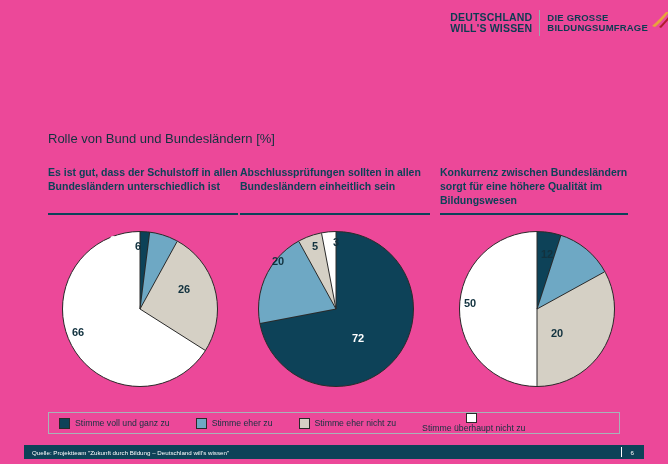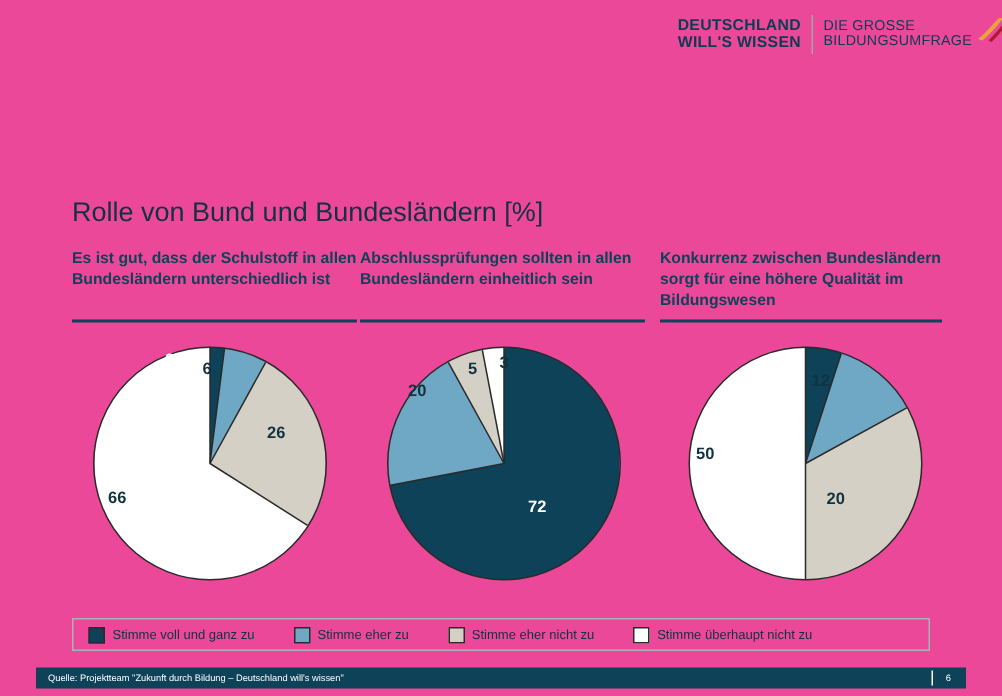--- a/index.html
+++ b/index.html
@@ -47,21 +47,21 @@
     height: 26px;
     background: #9aa7ad;
   }
   .logo-right {
     line-height: 1.06;
     position: relative;
     padding-right: 2px;
   }
   .logo-right .r1, .logo-right .r2 {
     font-size: 9.5px;
-    font-weight: normal;
+    font-weight: bold;
     color: #0b3c52;
     letter-spacing: 0.2px;
   }
   .logo-swoosh {
     position: absolute;
     right: -26px;
     top: -2px;
     width: 26px;
     height: 18px;
   }
@@ -85,21 +85,21 @@
   }
   .title-text .hl {
     color: #e8a33d;
   }
 
   
   .subtitle {
     position: absolute;
     left: 48px;
     top: 131px;
-    font-size: 18px;
+    font-size: 13px;
     color: #12323f;
   }
 
   
   .panel {
     position: absolute;
     top: 166px;
     width: 190px;
   }
   .panel-1 { left: 48px; }
@@ -290,21 +290,21 @@
         <span>Stimme voll und ganz zu</span>
       </div>
       <div class="legend-item" style="margin-left: 26px;">
         <span class="legend-swatch" style="background: rgb(110, 168, 196);"></span>
         <span>Stimme eher zu</span>
       </div>
       <div class="legend-item" style="margin-left: 26px;">
         <span class="legend-swatch" style="background: rgb(213, 208, 197);"></span>
         <span>Stimme eher nicht zu</span>
       </div>
-      <div class="legend-item" style="margin-left: 26px;">
+      <div class="legend-item" style="margin-left: 26px; flex-direction: column;">
         <span class="legend-swatch" style="background: rgb(255, 255, 255);"></span>
         <span>Stimme überhaupt nicht zu</span>
       </div>
     </div>
 
   <div class="footer">
     <div class="footer-text">Quelle: Projektteam "Zukunft durch Bildung – Deutschland will's wissen"</div>
     <div class="footer-page">6</div>
     <div class="footer-divider"></div>
   </div>

